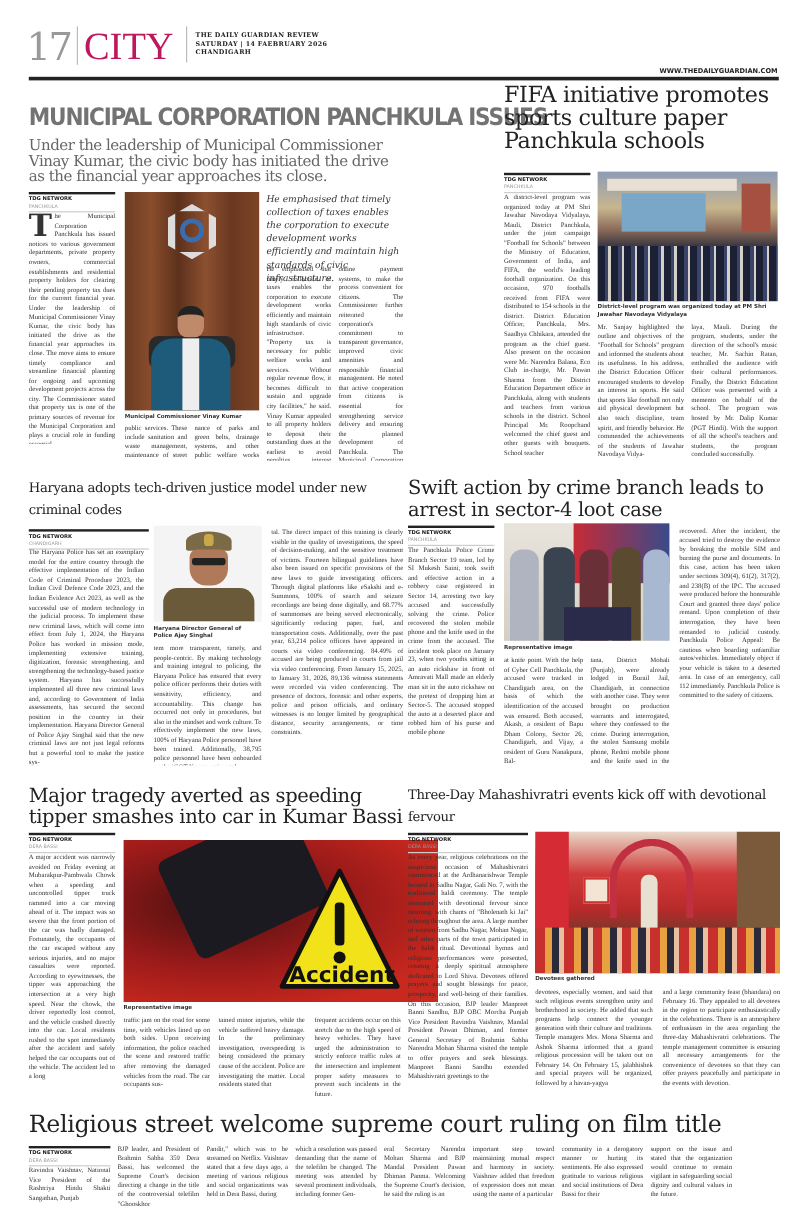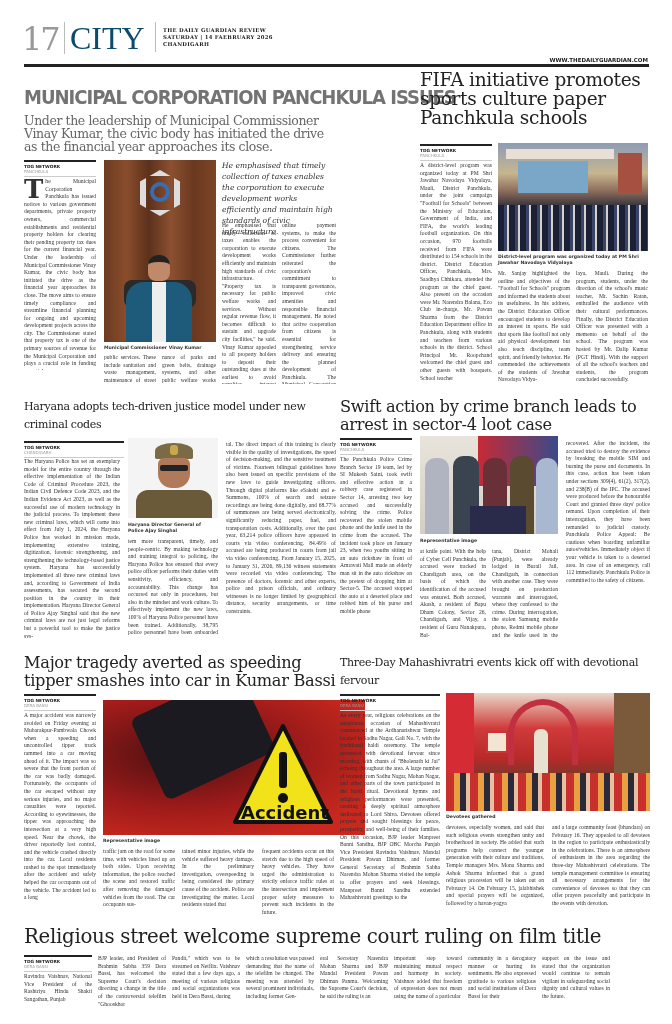--- a/index.html
+++ b/index.html
@@ -1,20 +1,20 @@
 <!DOCTYPE html>
 <html><head>
 <meta charset="utf-8">
 <style>
 *{box-sizing:border-box;margin:0;padding:0}
 body{width:672px;height:1024px;background:#fff;position:relative;overflow:hidden;font-family:"Liberation Serif",serif;color:#222}
 .abs{position:absolute}
 .masthead-num{left:22px;top:20px;font-size:32px;color:#999;font-family:"DejaVu Serif",serif;letter-spacing:-2px}
 .masthead-sep{left:64px;top:22px;width:1px;height:32px;background:#bbb}
-.masthead-sec{left:70px;top:20px;font-size:32px;color:#0c4a6e;font-family:"Liberation Serif",serif}
+.masthead-sec{left:70px;top:20px;font-size:32px;color:#be185d;font-family:"Liberation Serif",serif}
 .masthead-sep2{left:155px;top:22px;width:1px;height:30px;background:#bbb}
 .masthead-info{left:163px;top:27px;font-size:5.3px;line-height:7px;font-weight:bold;letter-spacing:.3px;font-family:"DejaVu Serif",serif}
 .site{right:24px;top:57px;font-size:5.5px;font-weight:bold;font-family:"DejaVu Sans",sans-serif}
 .rule{left:24px;top:64px;width:625px;height:3px;background:#222}
 .h-cond{font-family:"DejaVu Sans",sans-serif;font-weight:bold;font-stretch:condensed;letter-spacing:-1px;transform-origin:left top}
 .h-serif{font-family:"DejaVu Serif",serif;color:#222;letter-spacing:-.3px}
 .deck{font-family:"DejaVu Serif",serif;color:#666;font-size:12.5px;line-height:13px;letter-spacing:-.4px}
 .byline{border-top:2px solid #222;padding-top:2px}
 .byline b{display:block;font-family:"DejaVu Sans",sans-serif;font-size:4.3px;font-weight:bold}
 .byline span{display:block;font-family:"DejaVu Sans",sans-serif;font-size:4px;color:#999;border-bottom:1px solid #ccc;padding-bottom:2px}

